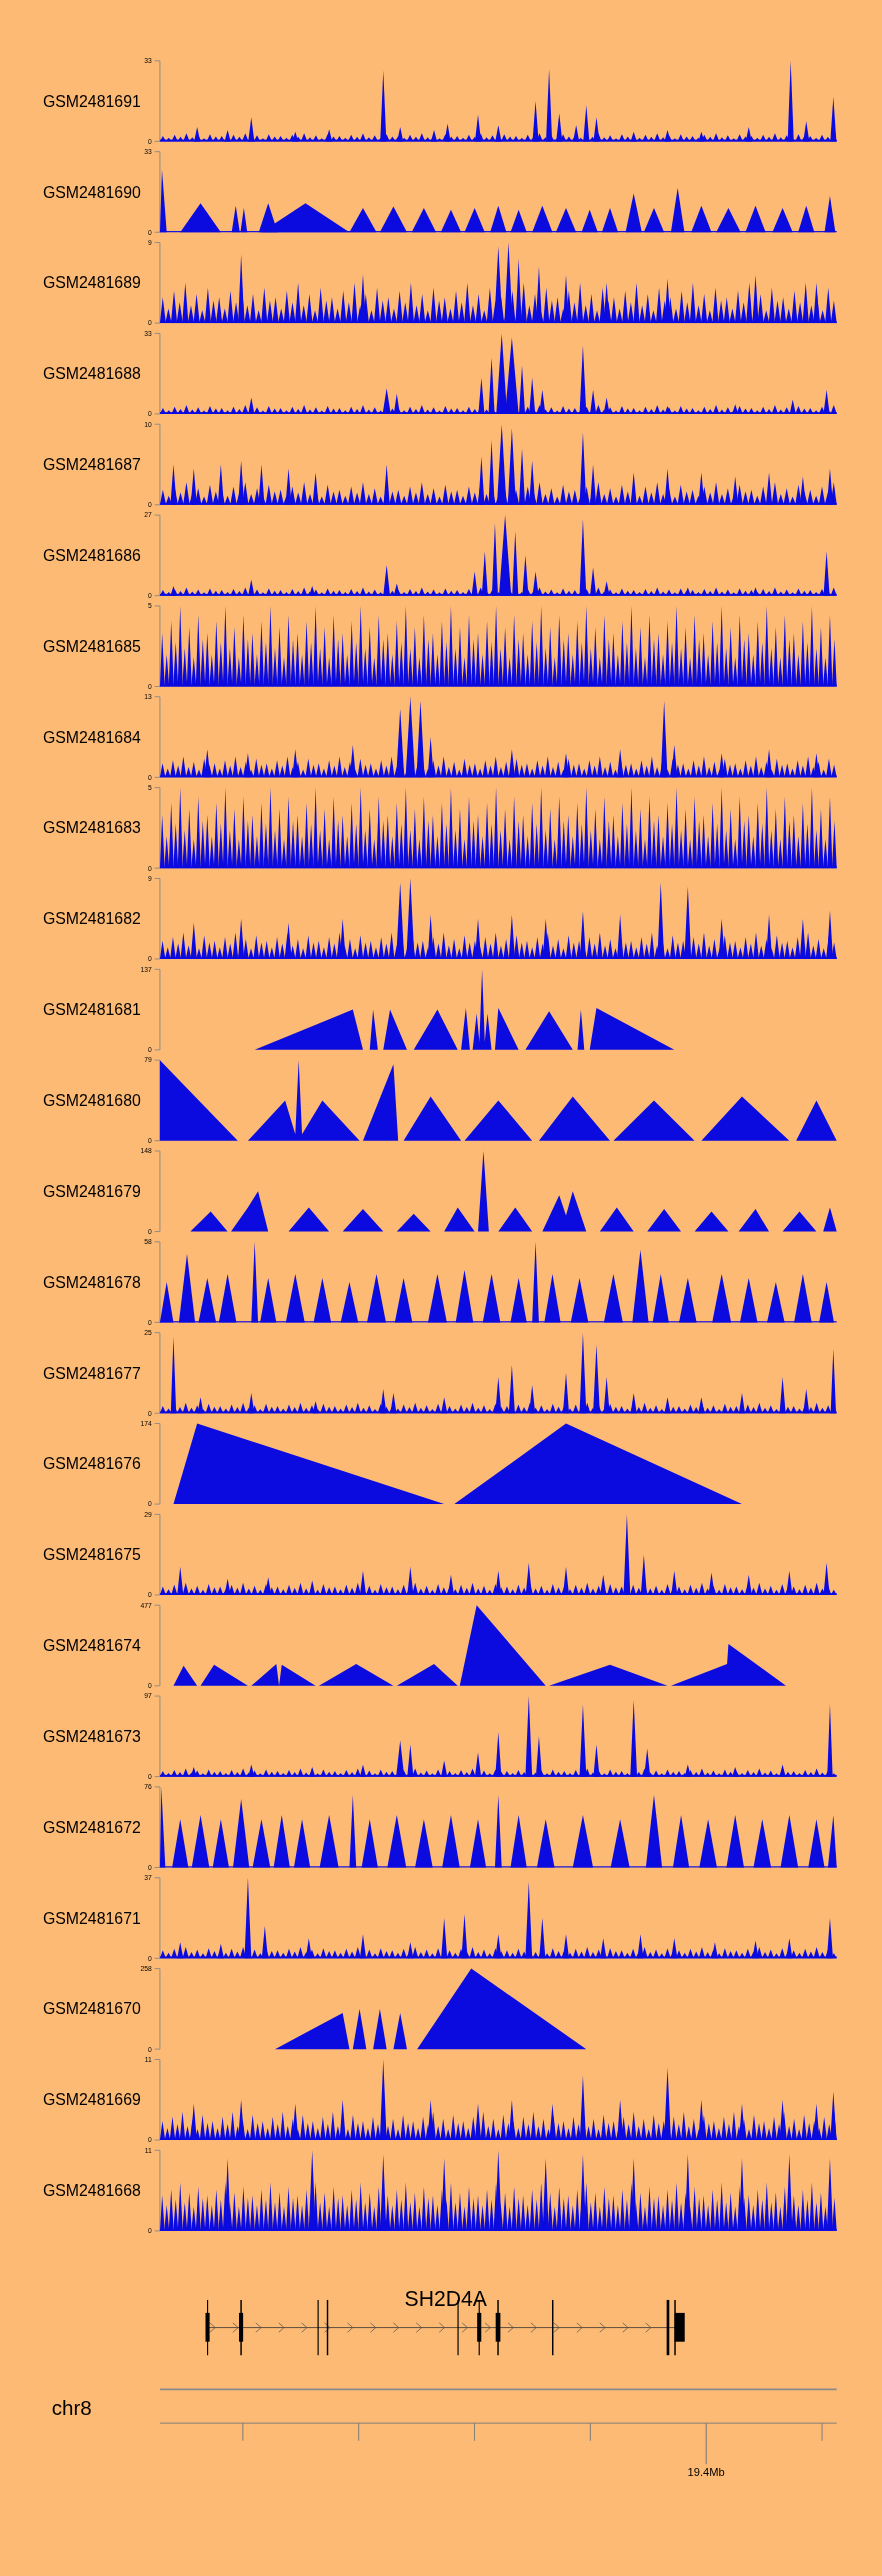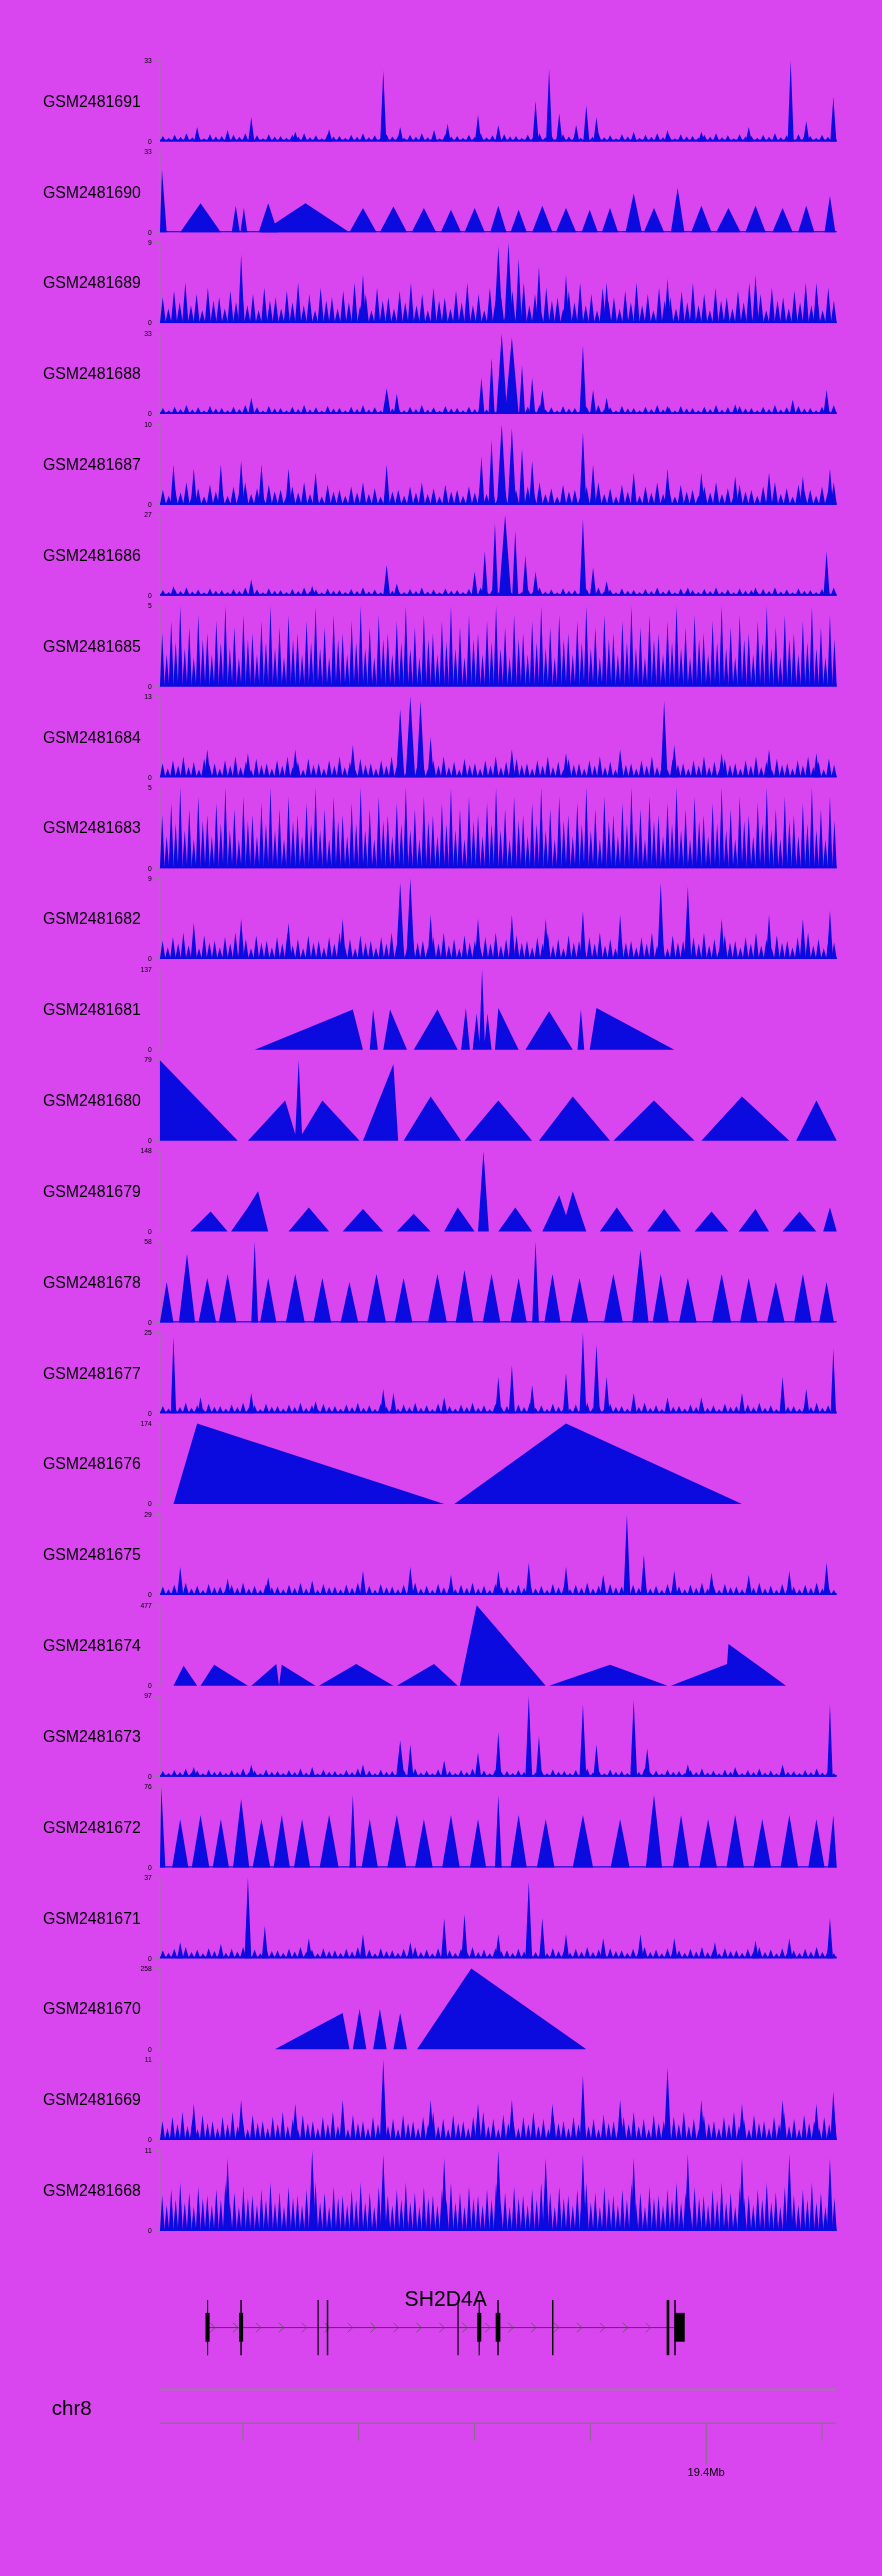--- a/index.html
+++ b/index.html
@@ -1,16 +1,16 @@
 <!DOCTYPE html>
 <html style="font-size:9.4px"><head>
 <meta charset="utf-8">
 <style>
   html,body{margin:0;padding:0;background:#ffffff;}
-  #app{position:relative;width:882px;height:2576px;background:#d946ef;overflow:hidden;}
+  #app{position:relative;width:882px;height:2576px;background:#fdba74;overflow:hidden;}
   svg{font-family:"Liberation Sans", sans-serif;}
   text{fill:#000000;}
   .track-label{font-size:27px;}
   .axis-num{font-size:11.5px;}
   .gene-name{font-size:36px;}
   .chrom-label{font-size:35px;}
   .ruler-num{font-size:19px;}
 </style>
 </head>
 <body>

